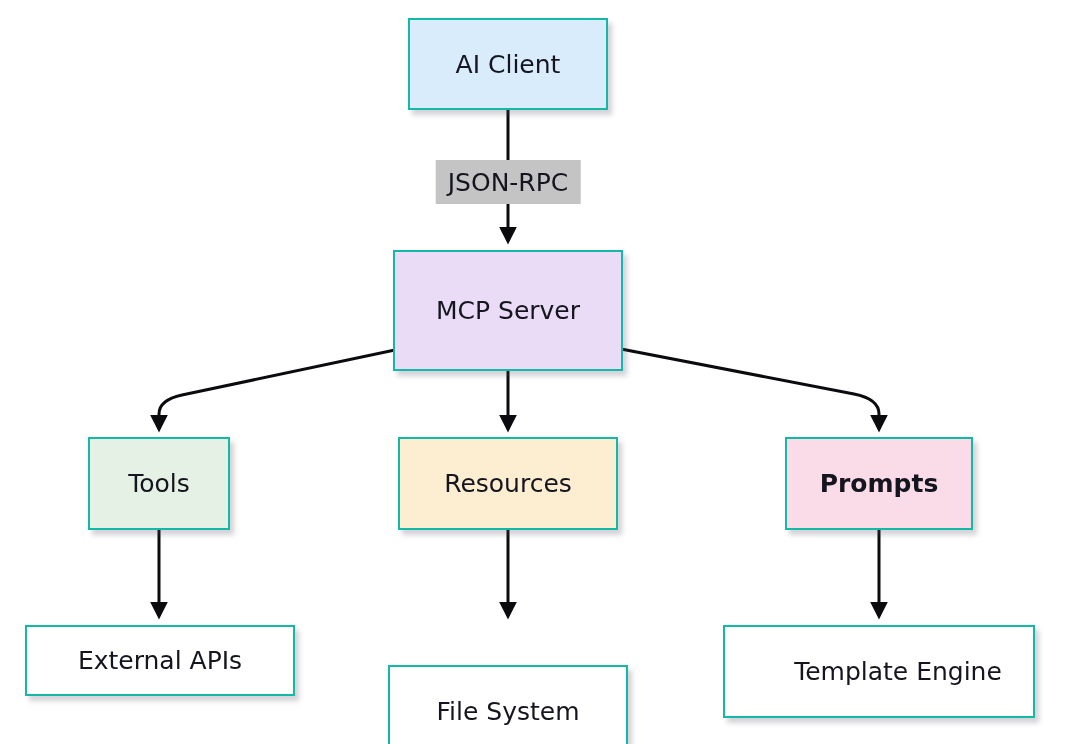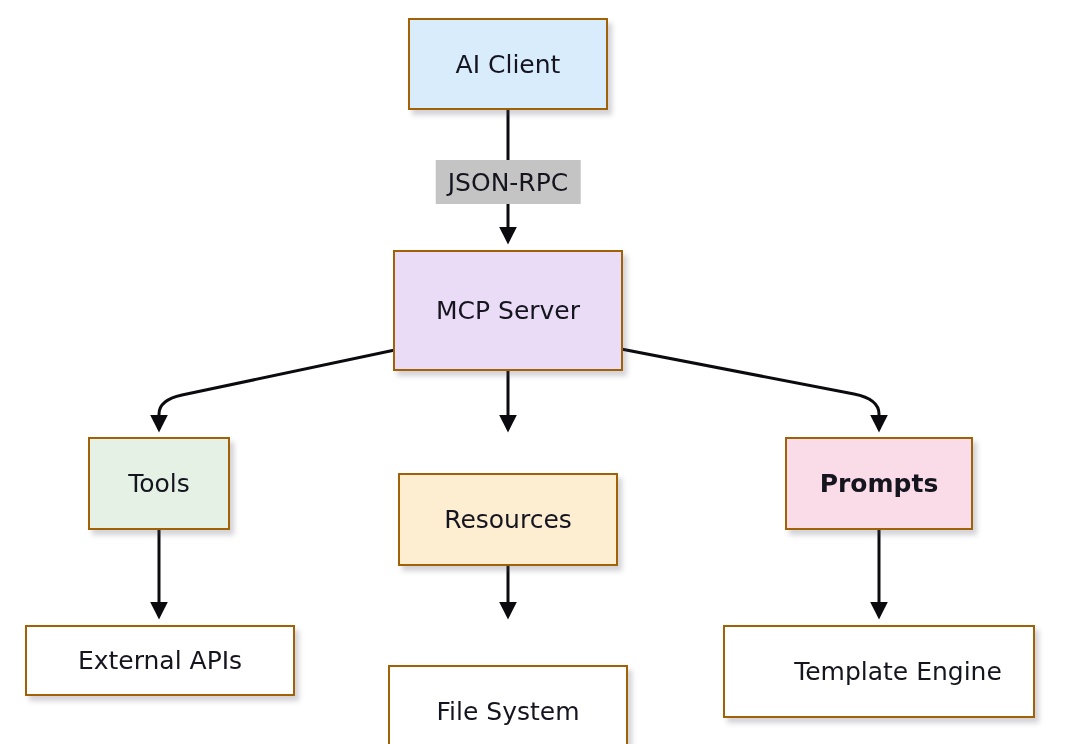--- a/index.html
+++ b/index.html
@@ -19,21 +19,21 @@
     position: absolute;
     left: 0;
     top: 0;
     width: 1080px;
     height: 744px;
     pointer-events: none;
   }
   .node {
     position: absolute;
     box-sizing: border-box;
-    border: 2px solid #a16207;
+    border: 2px solid #14b8a6;
     background: #ffffff;
     display: flex;
     align-items: center;
     justify-content: center;
     font-size: 25px;
     color: #15151f;
     box-shadow: 4px 5px 5px rgba(80, 80, 100, 0.25);
     white-space: nowrap;
   }
   .edge-label {
@@ -49,21 +49,21 @@
     padding: 0 12px;
     font-size: 25px;
     color: #15151f;
     white-space: nowrap;
     text-align: right;
   }
   
   .node-ai-client       { left: 408px; top: 18px;  width: 200px; height: 92px; }
   .node-mcp-server      { left: 393px; top: 250px; width: 230px; height: 121px; }
   .node-tools           { left: 88px;  top: 437px; width: 142px; height: 93px; }
-  .node-resources       { left: 398px; top: 437px; width: 220px; height: 93px; margin-top: 36px; }
+  .node-resources       { left: 398px; top: 437px; width: 220px; height: 93px; }
   .node-prompts         { left: 785px; top: 437px; width: 188px; height: 93px; font-weight: bold; }
   .node-external-apis   { left: 25px;  top: 625px; width: 270px; height: 71px; }
   .node-file-system     { left: 388px; top: 625px; width: 240px; height: 93px; margin-top: 40px; }
   .node-template-engine { left: 723px; top: 625px; width: 312px; height: 93px; padding-left: 38px; }
 </style>
 </head>
 <body>
 
 <div class="canvas">
 

